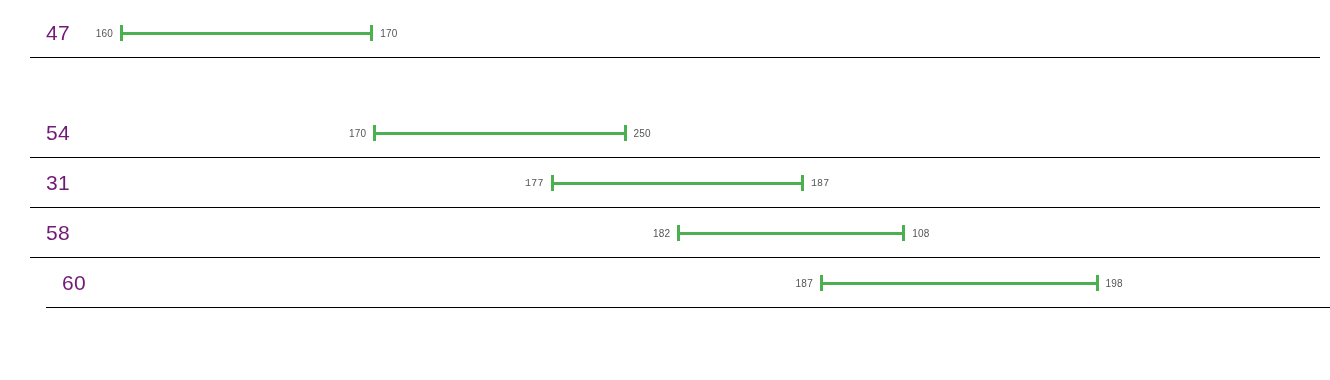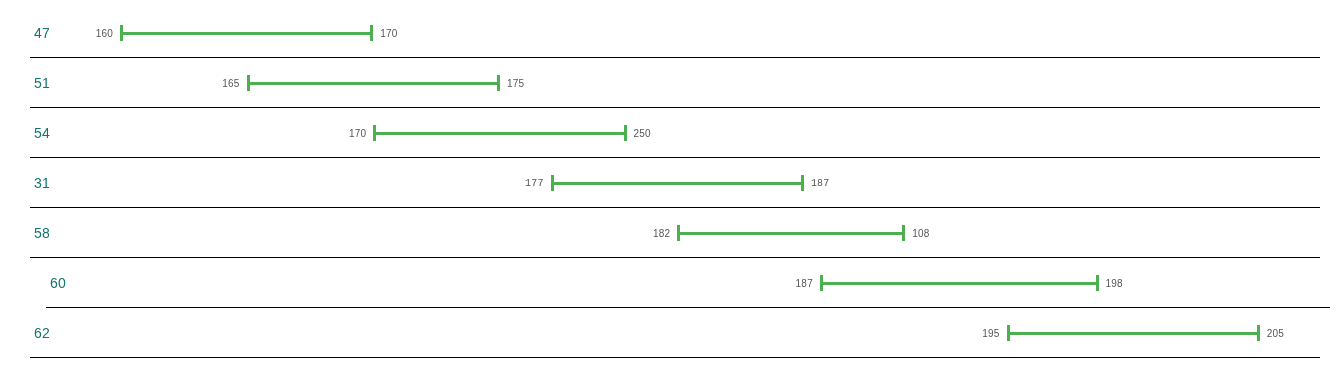--- a/index.html
+++ b/index.html
@@ -22,25 +22,25 @@
 
   .row {
     position: absolute;
     left: 0;
     width: 1330px;
     height: 50px;
   }
 
   .row-label {
     position: absolute;
-    left: 34px;
+    left: 46px;
     top: 50%;
     transform: translateY(-50%);
-    font-size: 14px;
-    color: #0f766e;
+    font-size: 21px;
+    color: #701a75;
     letter-spacing: 0.3px;
     white-space: nowrap;
   }
 
   .row-rule {
     position: absolute;
     left: 30px;
     width: 1290px;
     height: 0;
     border-top: 1.4px solid #000000;
@@ -93,31 +93,20 @@
       <div class="row-label">47</div>
       <div class="range" style="left: 120px; width: 253.3px;">
         <div class="range-line"></div>
         <div class="cap start"></div>
         <div class="cap end"></div>
         <div class="endpoint-label low">160</div>
         <div class="endpoint-label high">170</div>
       </div>
       <div class="row-rule" style="top: 49px;"></div>
     </div>
-    <div class="row" style="top: 58px;">
-      <div class="row-label">51</div>
-      <div class="range" style="left: 246.65px; width: 253.3px;">
-        <div class="range-line"></div>
-        <div class="cap start"></div>
-        <div class="cap end"></div>
-        <div class="endpoint-label low">165</div>
-        <div class="endpoint-label high">175</div>
-      </div>
-      <div class="row-rule" style="top: 49px;"></div>
-    </div>
     <div class="row" style="top: 108px;">
       <div class="row-label">54</div>
       <div class="range" style="left: 373.3px; width: 253.3px;">
         <div class="range-line"></div>
         <div class="cap start"></div>
         <div class="cap end"></div>
         <div class="endpoint-label low">170</div>
         <div class="endpoint-label high">250</div>
       </div>
       <div class="row-rule" style="top: 49px;"></div>
@@ -148,24 +137,13 @@
       <div class="row-label">60</div>
       <div class="range" style="left: 803.91px; width: 278.63px;">
         <div class="range-line"></div>
         <div class="cap start"></div>
         <div class="cap end"></div>
         <div class="endpoint-label low">187</div>
         <div class="endpoint-label high">198</div>
       </div>
       <div class="row-rule" style="top: 49px;"></div>
     </div>
-    <div class="row" style="top: 308px;">
-      <div class="row-label">62</div>
-      <div class="range" style="left: 1006.55px; width: 253.3px;">
-        <div class="range-line"></div>
-        <div class="cap start"></div>
-        <div class="cap end"></div>
-        <div class="endpoint-label low">195</div>
-        <div class="endpoint-label high">205</div>
-      </div>
-      <div class="row-rule" style="top: 49px;"></div>
-    </div>
   </div>
 
 </body></html>

